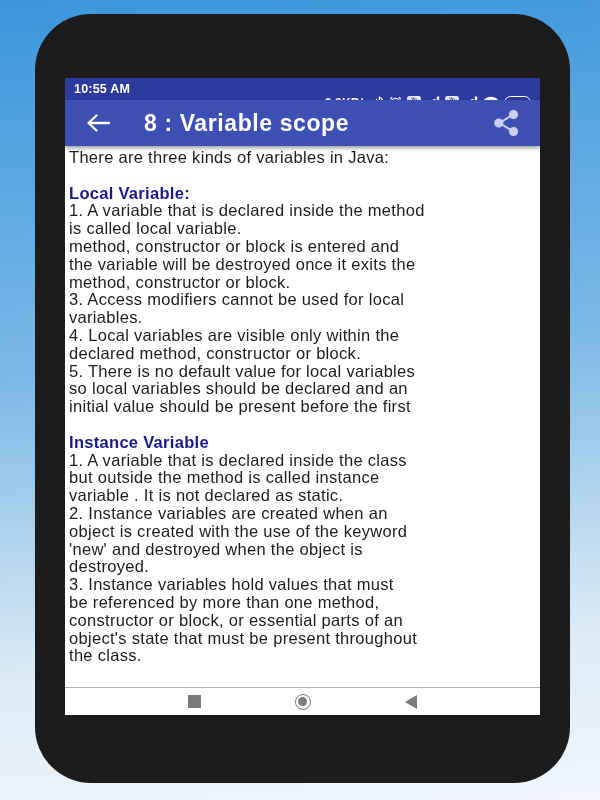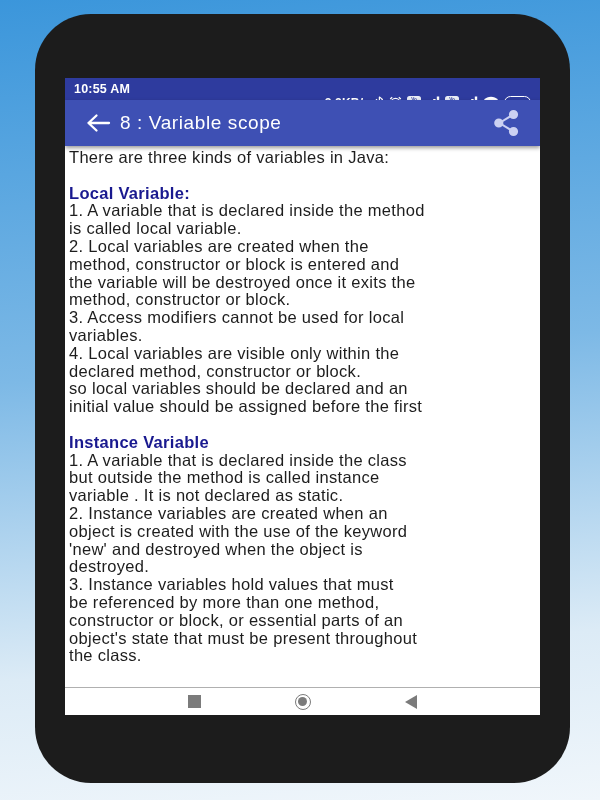--- a/index.html
+++ b/index.html
@@ -35,21 +35,21 @@
     display:flex;align-items:center;justify-content:center;
     font-size:8px;font-weight:bold;color:#fff;padding:0 8px;box-sizing:border-box;
   }
   
   .app-bar{
     height:46px;flex:0 0 46px;background:var(--appbar-bg,#3e50b4);
     display:flex;align-items:center;color:#fff;position:relative;z-index:2;
     box-shadow:0 2px 4px rgba(0,0,0,.4);
   }
   .back-btn{margin-left:20px;display:flex;align-items:center;cursor:pointer;}
-  .app-title{margin-left:9px;font-size:19px;font-weight:normal;letter-spacing:.6px;}
+  .app-title{margin-left:33px;font-size:23px;font-weight:bold;letter-spacing:.6px;}
   .share-btn{margin-left:auto;margin-right:20px;display:flex;align-items:center;cursor:pointer;}
   
   .content{
     flex:1 1 auto;overflow:hidden;background:#fff;
     padding:3px 0 0 4px;
     font-size:16.5px;line-height:17.8px;letter-spacing:.3px;
     color:#1d1d1d;
   }
   .content-line,.content-intro{white-space:nowrap;}
   .blank-line{height:17.8px;}
@@ -146,30 +146,30 @@
       </span>
     </div>
 
     <div class="content">
       <div class="content-intro">There are three kinds of variables in Java:</div>
 
     <div class="blank-line"></div>
         <div class="section-heading">Local Variable:</div>
         <div class="content-line">1. A variable that is declared inside the method</div>
         <div class="content-line">is called local variable.</div>
-        <div class="content-line">2. Local variables are created when the</div>
         <div class="content-line">method, constructor or block is entered and</div>
         <div class="content-line">the variable will be destroyed once it exits the</div>
         <div class="content-line">method, constructor or block.</div>
         <div class="content-line">3. Access modifiers cannot be used for local</div>
         <div class="content-line">variables.</div>
         <div class="content-line">4. Local variables are visible only within the</div>
         <div class="content-line">declared method, constructor or block.</div>
+        <div class="content-line">5. There is no default value for local variables</div>
         <div class="content-line">so local variables should be declared and an</div>
-        <div class="content-line">initial value should be assigned before the first</div>
+        <div class="content-line">initial value should be present before the first</div>
         <div class="blank-line"></div>
         <div class="section-heading">Instance Variable</div>
         <div class="content-line">1. A variable that is declared inside the class</div>
         <div class="content-line">but outside the method is called instance</div>
         <div class="content-line">variable . It is not declared as static.</div>
         <div class="content-line">2. Instance variables are created when an</div>
         <div class="content-line">object is created with the use of the keyword</div>
         <div class="content-line">'new' and destroyed when the object is</div>
         <div class="content-line">destroyed.</div>
         <div class="content-line">3. Instance variables hold values that must</div>

